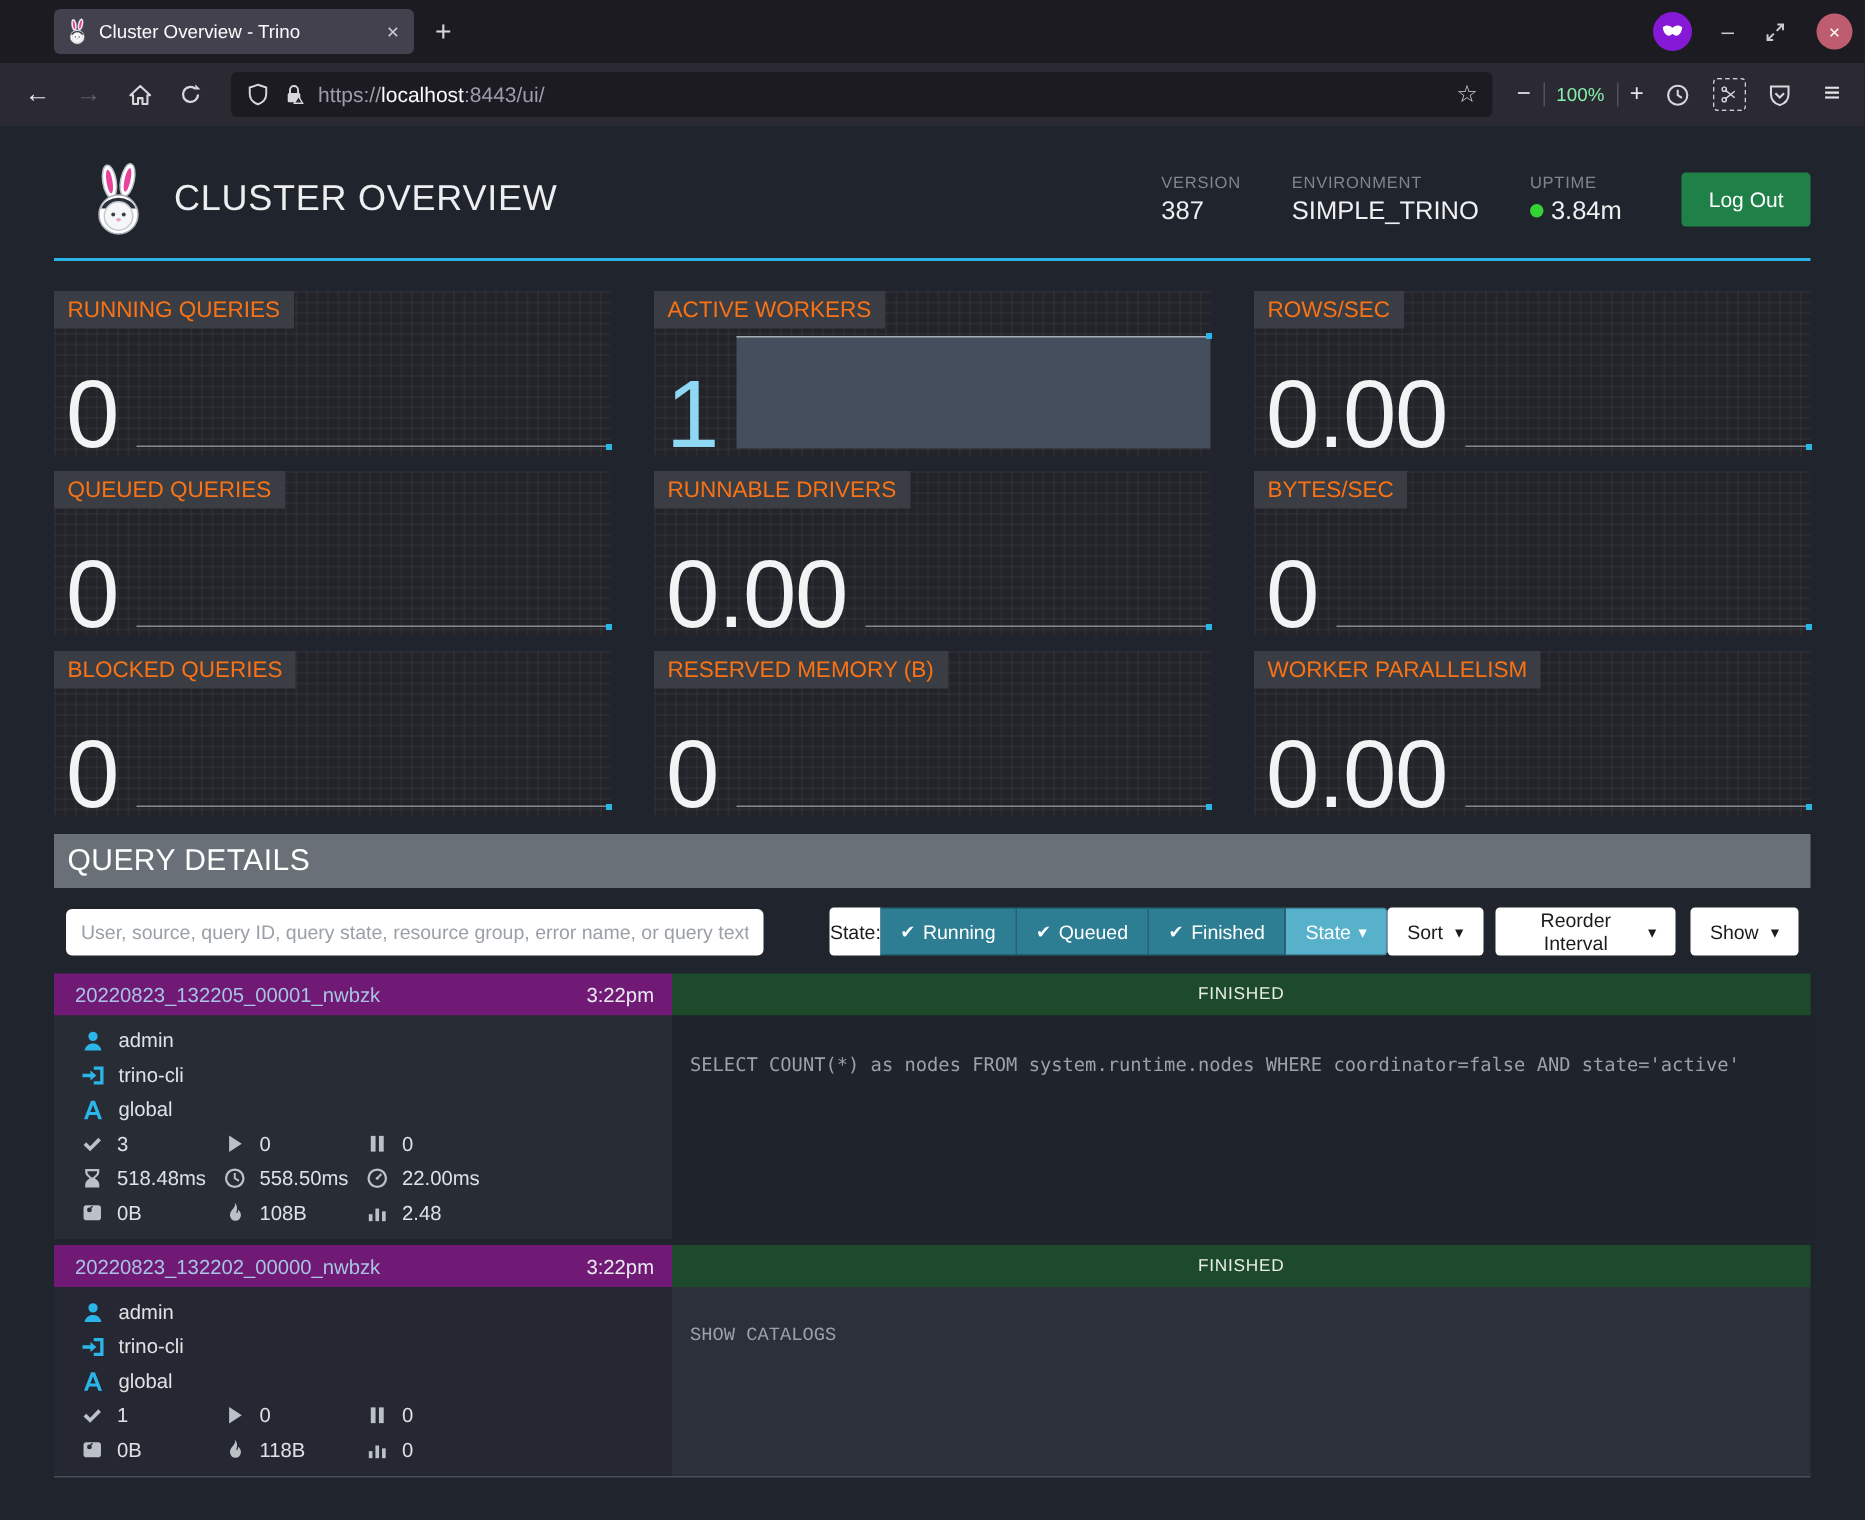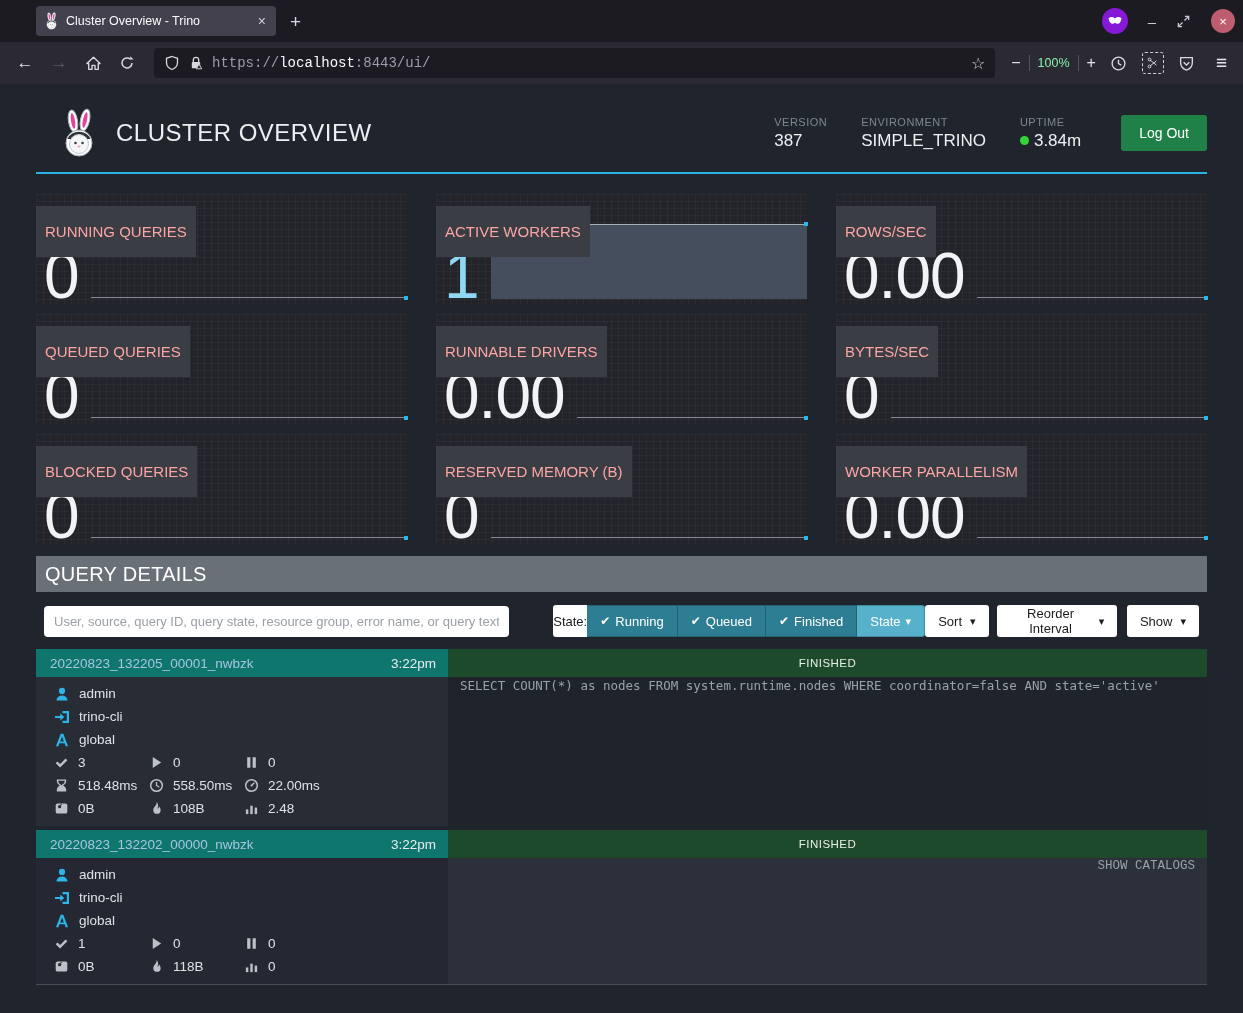--- a/index.html
+++ b/index.html
@@ -18,21 +18,21 @@
   .win-min { color:#c9c9d2; font-size:15px; }
   .win-close { width:24px; height:24px; border-radius:50%; background:#bd5d6f; color:#fff;
                display:flex; align-items:center; justify-content:center; font-size:13px; }
 
   .navbar { height:42px; background:#2b2a33; display:flex; align-items:center; padding:0 10px; gap:4px; }
   .nav-btn { width:30px; height:30px; display:flex; align-items:center; justify-content:center;
              color:#e3e3ea; font-size:17px; border-radius:4px; }
   .nav-btn.disabled { color:#5d5d68; }
   .urlbar { flex:1; height:30px; background:#1c1b22; border-radius:4px; margin:0 8px;
             display:flex; align-items:center; padding:0 10px; gap:8px; }
-  .url-text { font-size:14px; color:#9d9dab; flex:1; white-space:nowrap;font-family:Liberation Mono, monospace; }
+  .url-text { font-size:14px; color:#9d9dab; flex:1; white-space:nowrap; }
   .url-text b { color:#fbfbfe; font-weight:normal; }
   .url-star { color:#d6d6de; font-size:16px; }
   .zoom-group { display:flex; align-items:center; gap:8px; color:#e3e3ea; margin:0 4px; }
   .zoom-sep { width:1px; height:16px; background:#52525e; }
   .zoom-pct { font-size:12.5px; color:#86efac; }
   .zoom-btn { font-size:16px; color:#e3e3ea; }
   .shot-box { width:22px; height:22px; border:1.5px dashed #cfcfd8; border-radius:3px;
               display:flex; align-items:center; justify-content:center; }
   .menu-btn { color:#e3e3ea; font-size:19px; margin:0 6px 0 10px; }
 
@@ -46,22 +46,22 @@
   .hd-stat .lb { color:#7f868e; font-size:11px; letter-spacing:0.5px; }
   .hd-stat .vl { color:#eef0f2; font-size:17px; margin-top:3px; display:flex; align-items:center; gap:5px; }
   .updot { width:9px; height:9px; border-radius:50%; background:#35d435; display:inline-block; }
   .logout { background:#1f8148; color:#fff; border:none; font-size:14px; padding:10px 18px; border-radius:3px; margin-left:6px; font-family:inherit; }
 
   .grid { margin-top:20px; display:grid; grid-template-columns:repeat(3,371px); column-gap:29px; row-gap:10px; }
   .card { height:110px; position:relative; background-color:#232429;
           background-image:linear-gradient(rgba(160,170,185,0.055) 1px, transparent 1px),
                            linear-gradient(90deg, rgba(160,170,185,0.055) 1px, transparent 1px);
           background-size:7px 7px; }
-  .card-label { position:absolute; top:12px; left:0; background:#3a3d43; color:#fca5a5;
-                font-size:15px; padding:17px 9px; }
+  .card-label { position:absolute; top:0; left:0; background:#3a3d43; color:#f97316;
+                font-size:15px; padding:4px 9px; }
   .card-body { position:absolute; left:8px; right:0; bottom:3px; display:flex; align-items:flex-end; }
   .big-num { font-size:64px; line-height:50px; color:#f1f3f5; padding-right:12px; letter-spacing:-1px; }
   .big-num.cyan { color:#8fd8f4; }
   .spark { flex:1; height:0; border-bottom:1px solid #868b92; position:relative; margin-bottom:3px; }
   .spark .dot { position:absolute; right:-1px; bottom:-2.5px; width:4px; height:4px; background:#2cb5e8; }
   .spark.filled { height:75px; background:#454e5c; border-bottom:none; border-top:1px solid #a7adb5; margin-bottom:2px; }
   .spark.filled .dot { bottom:auto; top:-3px; }
 
   .qd-bar { margin-top:12px; height:36px; background:#697077; color:#fff; font-size:20px;
             display:flex; align-items:center; padding-left:9px; letter-spacing:0.3px; }
@@ -78,31 +78,31 @@
   .sbtn .chk { font-size:12px; }
   .sbtn.light { background:#58b1cb; border-radius:0 3px 3px 0; }
   .wbtn { background:#fff; border:none; border-radius:3px; height:32px; color:#1b1b1b; font-size:13px;
           display:flex; align-items:center; gap:8px; padding:0 13px; font-family:inherit; }
   .wbtn .caret, .sbtn .caret { font-size:11px; } .sp10 { width:10px; } .sp11 { width:11px; }
   .mla { margin-left:auto; }
 
   .qrow { margin-top:12px; }
   .qrow + .qrow { margin-top:4px; }
   .qrow-head { display:flex; height:28px; }
-  .qid-cell { width:412px; background:#0f766e; display:flex; align-items:center; padding:0 12px 0 14px; }
+  .qid-cell { width:412px; background:#701a75; display:flex; align-items:center; padding:0 12px 0 14px; }
   .qid { color:#a7c5e2; font-size:13.5px; }
   .qtime { margin-left:auto; color:#e9ebee; font-size:13.5px; }
   .qstatus { flex:1; background:#1d4a2a; display:flex; align-items:center; justify-content:center;
              color:#e9efe9; font-size:11.5px; letter-spacing:0.5px; }
   .qrow-body { display:flex; }
   .meta { width:412px; padding:5px 0 6px 18px; }
   .qrow.r1 .meta { background:#272c35; } .qrow.r1 .qtext { background:#1f242b; }
   .qrow.r2 .meta { background:#252832; } .qrow.r2 .qtext { background:#2b303a;font-family:Liberation Mono, monospace; }
-  .qrow.r2 { border-bottom:1px solid #4a4e54;text-align:right; }
-  .qtext { flex:1; padding:0 12px; color:#9aa1a8; font-family:"DejaVu Sans Mono","Liberation Mono",monospace;
+  .qrow.r2 { border-bottom:1px solid #4a4e54; }
+  .qtext { flex:1; padding:24px 12px; color:#9aa1a8; font-family:"DejaVu Sans Mono","Liberation Mono",monospace;
            font-size:12.5px; white-space:pre-wrap; line-height:1.4; }
   .mline { display:flex; align-items:center; height:23px; color:#dfe2e5; font-size:13.5px; gap:9px; }
   .mline .mi { width:16px; height:16px; flex:0 0 16px; }
   .mcols { display:flex; height:23px; }
   .mcol { display:flex; align-items:center; gap:9px; color:#dfe2e5; font-size:13.5px; }
   .mcol .mi { width:15px; height:15px; flex:0 0 15px; }
   .mcol.c1 { width:95px; } .mcol.c2 { width:95px; } .mcol.c3 { flex:1; }
   .ic-cyan { color:#2cb5e8; } .ic-grey { color:#bcc1c7; }
   svg.fit { width:100%; height:100%; display:block; }
 </style>

